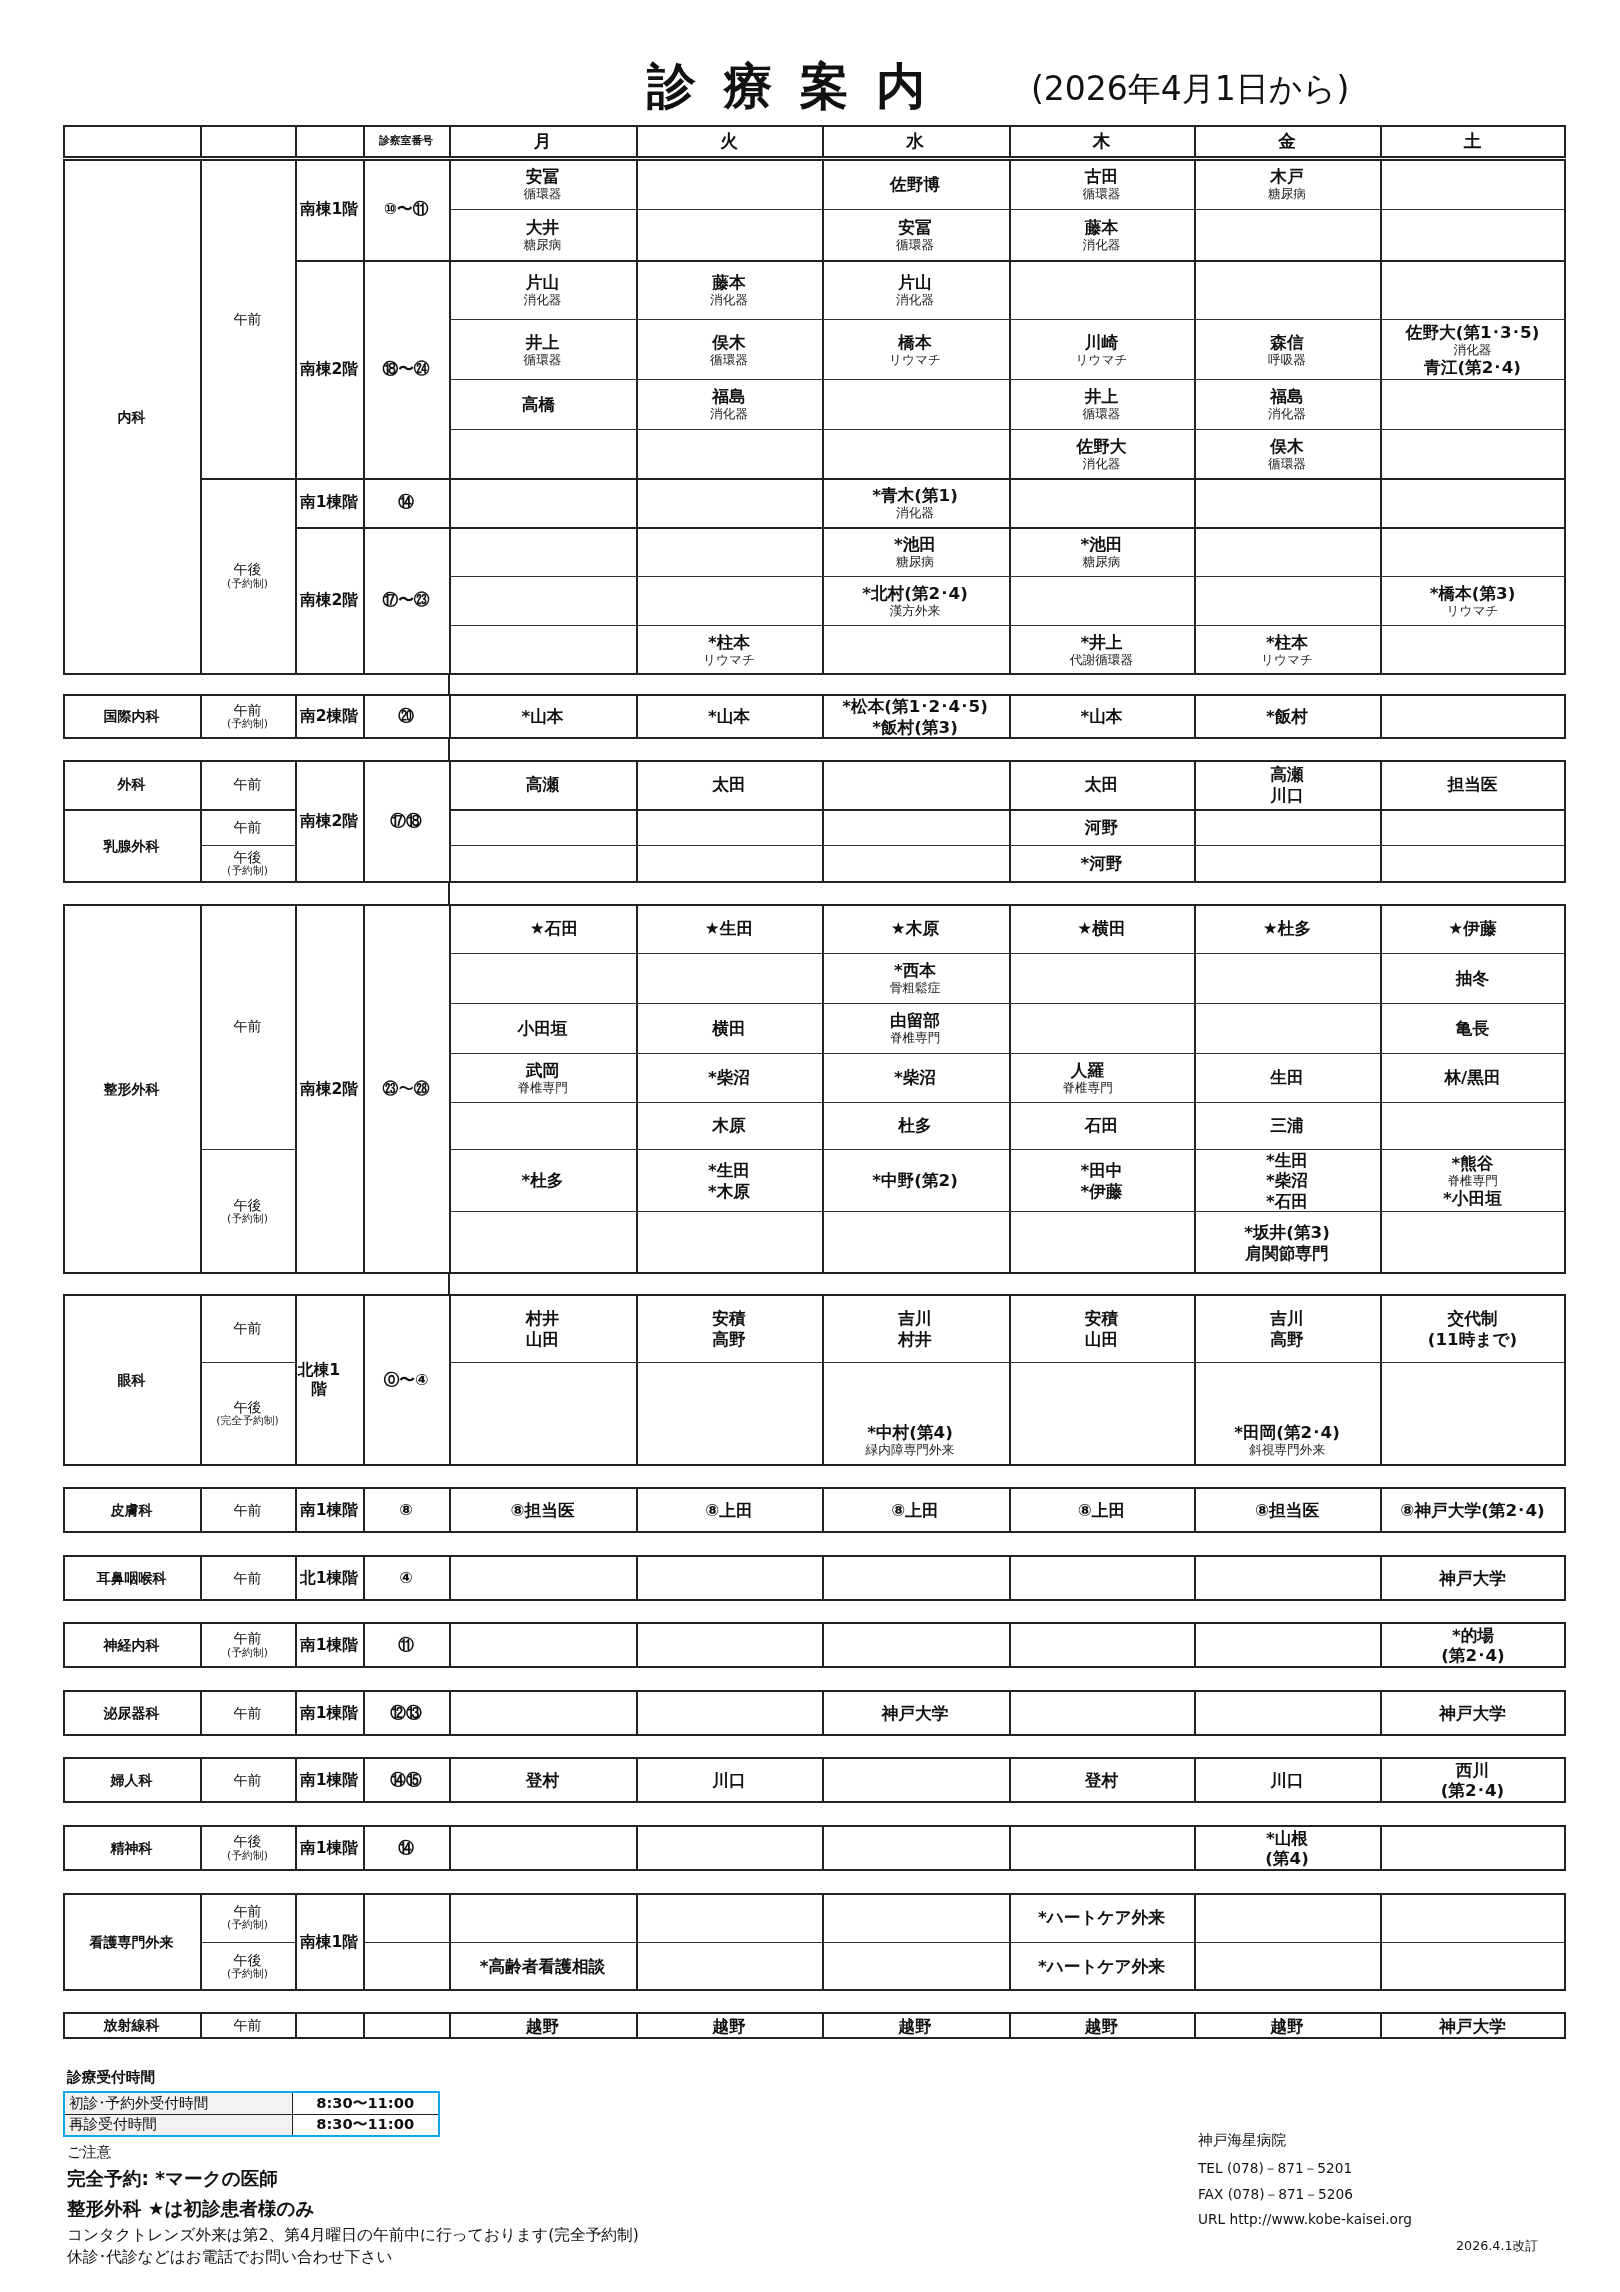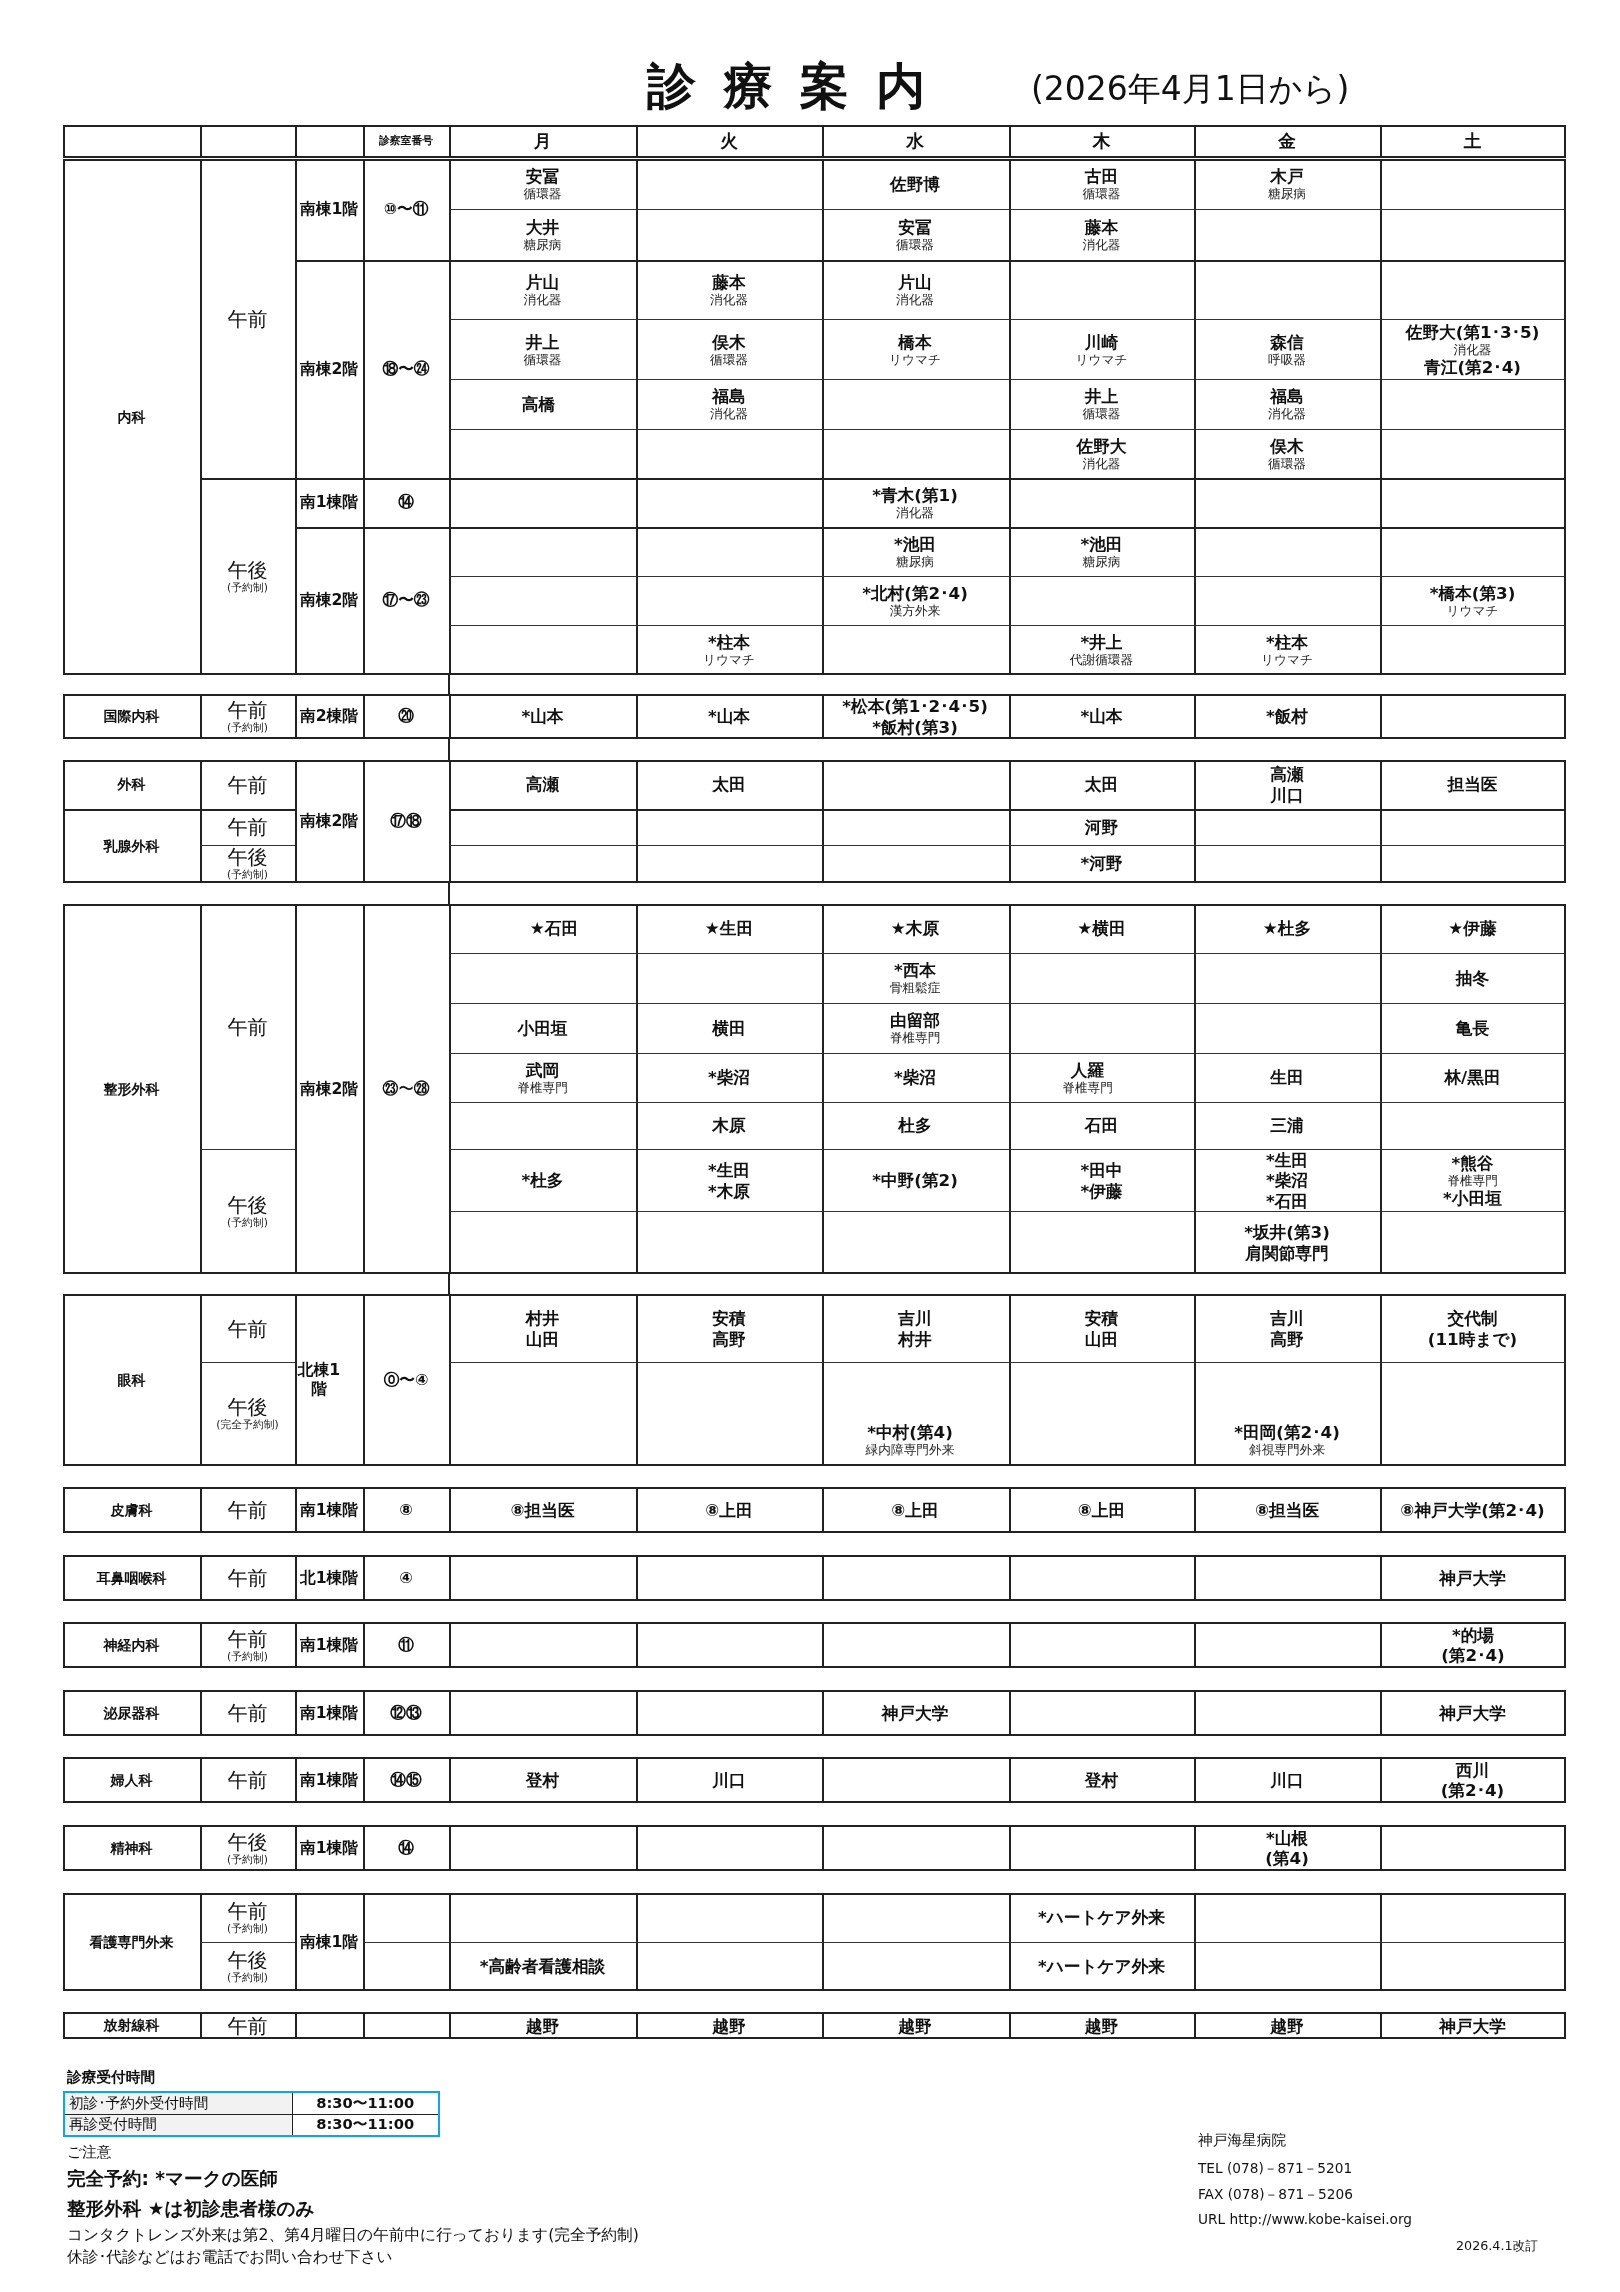--- a/index.html
+++ b/index.html
@@ -8,21 +8,21 @@
   .subtitle { position:absolute; left:1031px; top:67px; font-size:33px; }
   .blk { position:absolute; left:63px; width:1503px; border:2px solid #222; box-sizing:border-box; }
   .cell { position:absolute; box-sizing:border-box; display:flex; flex-direction:column; align-items:center; justify-content:center; text-align:center; line-height:1.2; }
   .vl { position:absolute; top:0; bottom:0; width:0; border-left:2px solid #222; }
   .hl { position:absolute; height:0; border-top:1.5px solid #333; }
   .hl.thick { border-top:2.9px solid #222; }
   .spine { position:absolute; left:448px; width:0; border-left:2px solid #222; }
   .n { font-size:16.7px; font-weight:bold; }
   .s { font-size:12.7px; color:#222; }
   .dept { font-size:14px; font-weight:bold; }
-  .ampm { font-size:20px; }
+  .ampm { font-size:14px; }
   .bld { font-size:15.7px; font-weight:bold; }
   .room { font-size:15.7px; font-weight:bold; }
   .hdr { font-size:17.6px; font-weight:bold; }
   .hdr-small { font-size:10.8px; font-weight:bold; }
   .footer { position:absolute; font-size:14.7px; }
   .ftable { position:absolute; left:63px; top:2091px; border:2px solid #0ea5e9; border-collapse:collapse; font-size:14.7px; }
   .ftable td { border:1.5px solid #222; padding:0 3.9px; height:20.6px; }
   .ftable td.l { width:219px; background:#f2f2f2; }
   .ftable td.r { width:137px; text-align:center; font-weight:bold; }
 </style>

